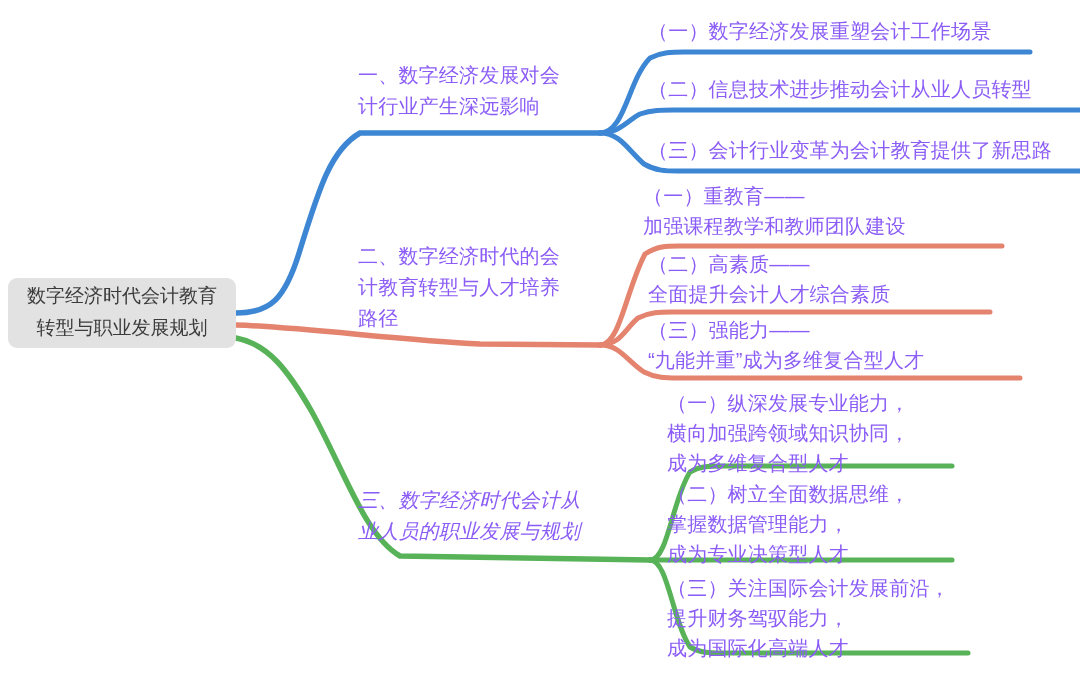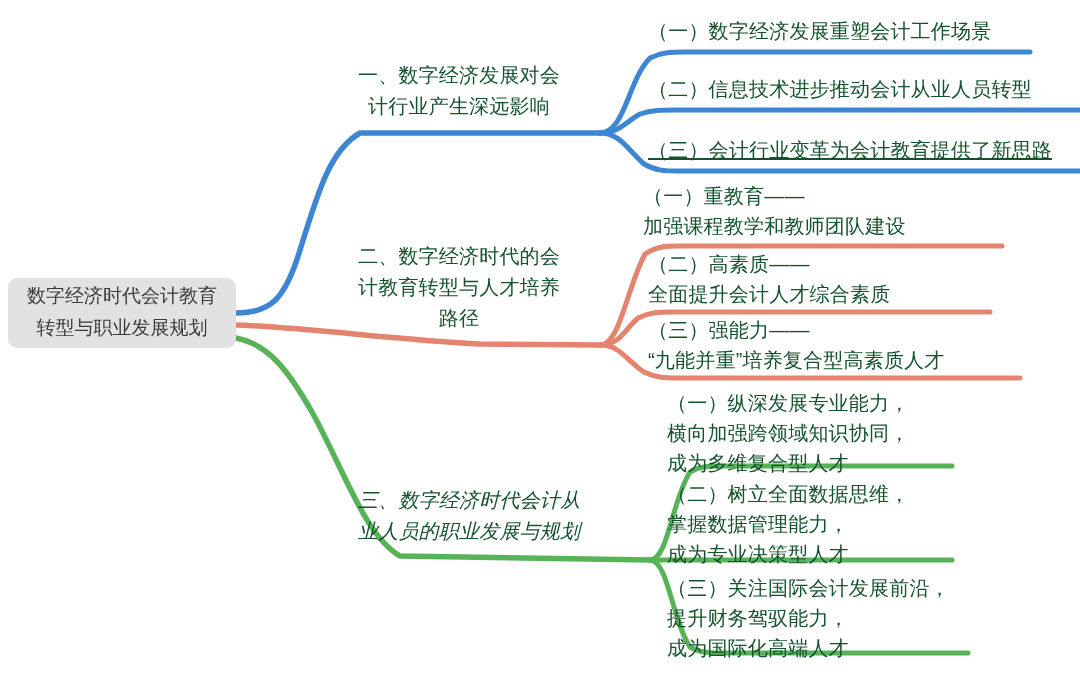--- a/index.html
+++ b/index.html
@@ -24,21 +24,21 @@
   svg.edges {
     position: absolute;
     left: 0;
     top: 0;
     width: 1080px;
     height: 693px;
     pointer-events: none;
   }
   .node-text {
     position: absolute;
-    color: #14532d;
+    color: #8b5cf6;
     font-size: 20px;
     line-height: 30px;
     white-space: pre;
     letter-spacing: 0.2px;
   }
   .root-box {
     position: absolute;
     left: 8px;
     top: 278px;
     width: 228px;
@@ -53,21 +53,20 @@
     width: 228px;
     text-align: center;
     color: #3b3b3b;
     font-size: 19px;
     line-height: 32px;
     white-space: pre;
   }
   .l2 {
     font-size: 20px;
     line-height: 31px;
-    text-align: center;
   }
   .l3 {
     font-size: 20px;
     line-height: 30px;
   }
 </style>
 </head>
 <body>
 
 <div id="mindmap">
@@ -101,32 +100,32 @@
 
   <div class="root-box"></div>
   <div class="root-label">数字经济时代会计教育
 转型与职业发展规划</div>
 
   <div class="node-text l2" style="left:358px; top:60px;">一、数字经济发展对会
 计行业产生深远影响</div>
 
   <div class="node-text l3" style="left:648px; top:16px;">（一）数字经济发展重塑会计工作场景</div>
   <div class="node-text l3" style="left:648px; top:74px;">（二）信息技术进步推动会计从业人员转型</div>
-  <div class="node-text l3" style="left:648px; top:135px;text-decoration:underline;">（三）会计行业变革为会计教育提供了新思路</div>
+  <div class="node-text l3" style="left:648px; top:135px;">（三）会计行业变革为会计教育提供了新思路</div>
 
   <div class="node-text l3" style="left:643px; top:181px;">（一）重教育——
 加强课程教学和教师团队建设</div>
 
   <div class="node-text l2" style="left:358px; top:241px;">二、数字经济时代的会
 计教育转型与人才培养
 路径</div>
   <div class="node-text l3" style="left:648px; top:249px;">（二）高素质——
 全面提升会计人才综合素质</div>
   <div class="node-text l3" style="left:648px; top:315px;">（三）强能力——
-“九能并重”培养复合型高素质人才</div>
+“九能并重”成为多维复合型人才</div>
 
   <div class="node-text l2" style="left:358px; top:485px;font-style:italic;">三、数字经济时代会计从
 业人员的职业发展与规划</div>
 
   <div class="node-text l3" style="left:667px; top:388px;">（一）纵深发展专业能力，
 横向加强跨领域知识协同，
 成为多维复合型人才</div>
   <div class="node-text l3" style="left:667px; top:573px;">（三）关注国际会计发展前沿，
 提升财务驾驭能力，
 成为国际化高端人才</div>

